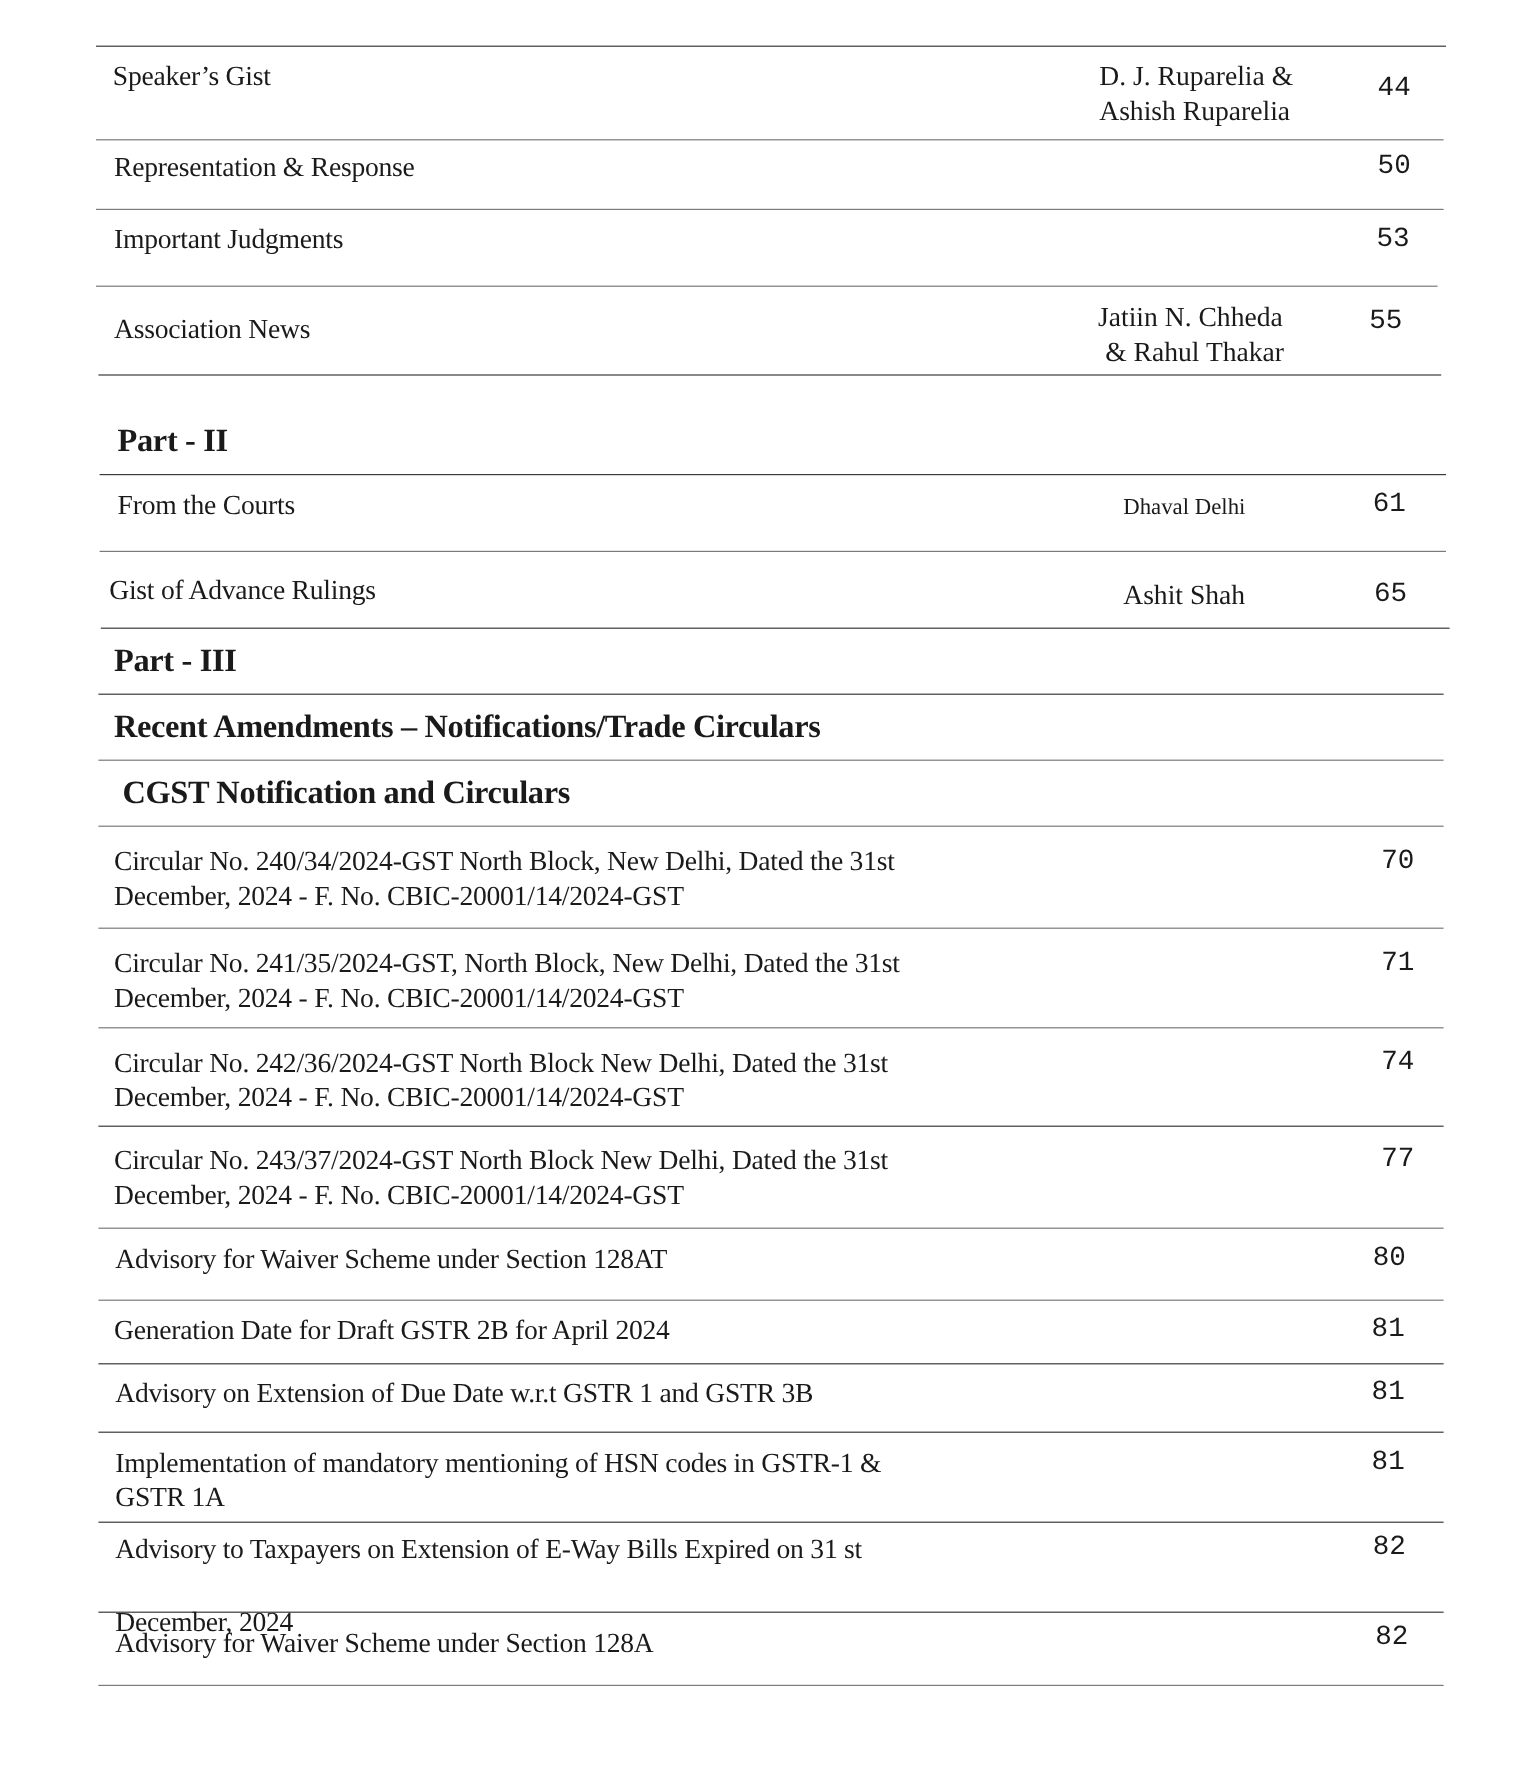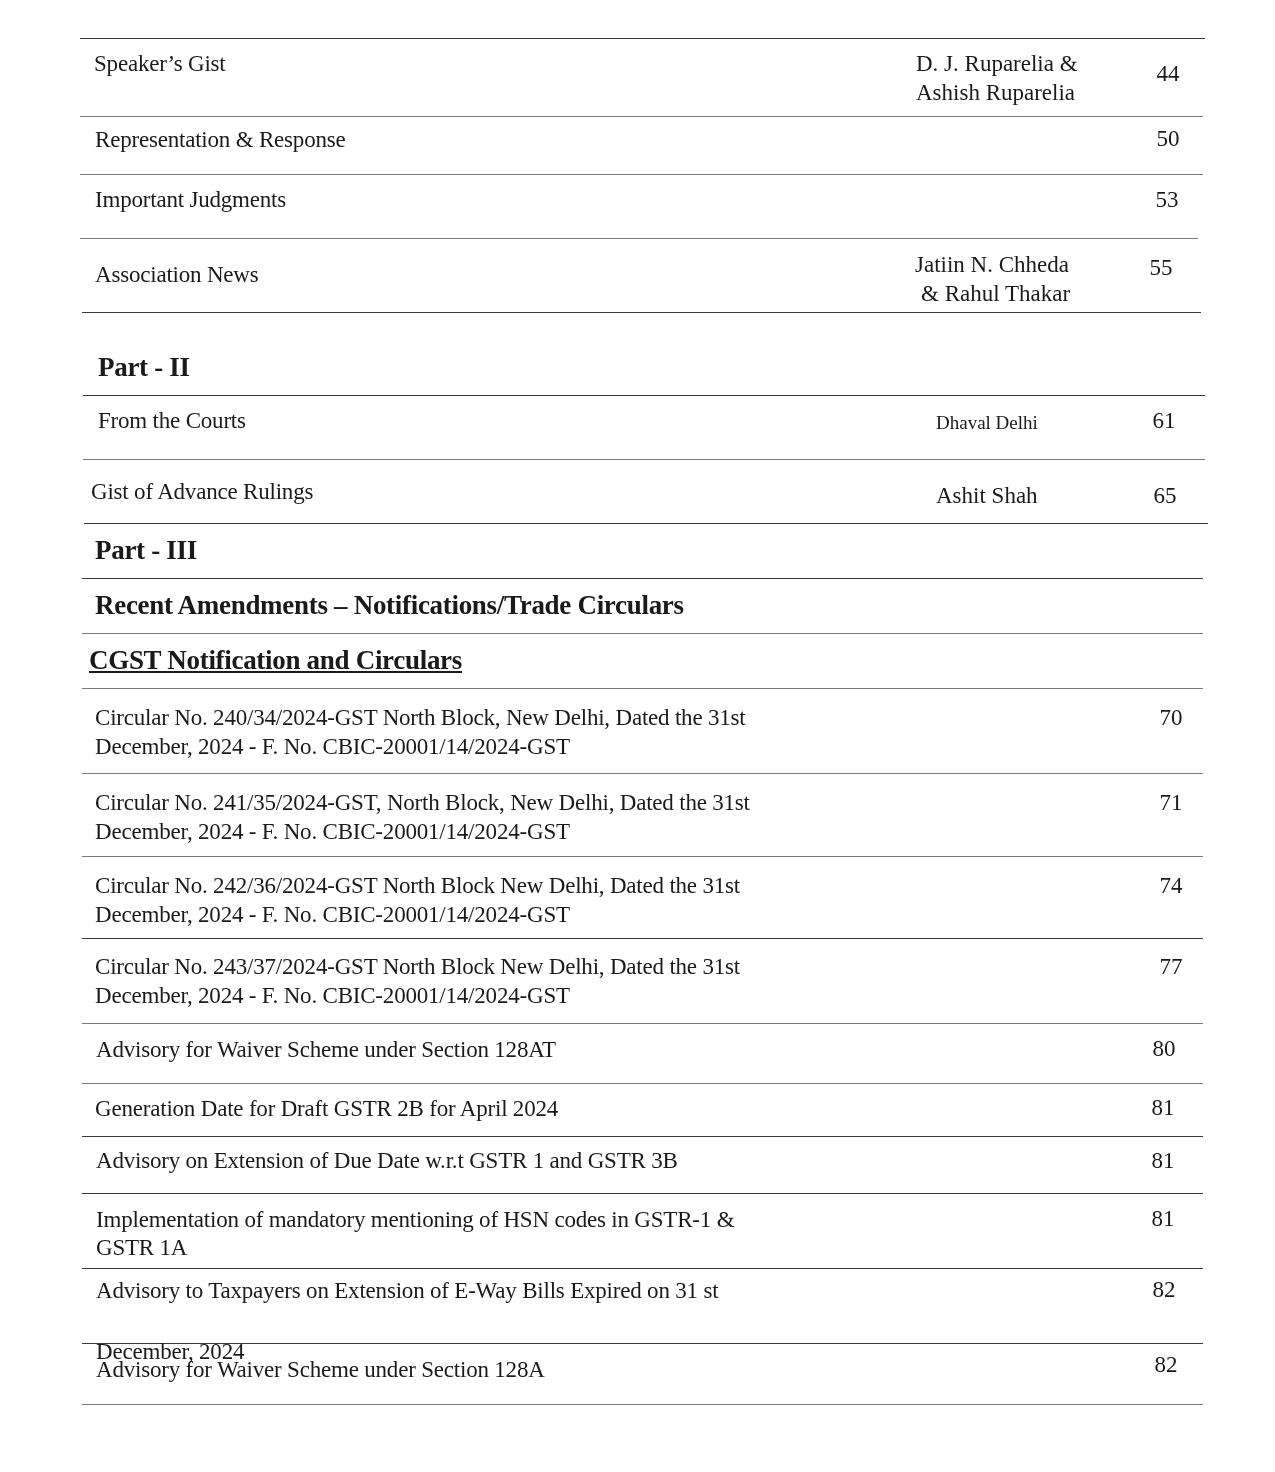--- a/index.html
+++ b/index.html
@@ -2,21 +2,21 @@
 <html><head>
 <meta charset="utf-8">
 <style>
   html, body { margin: 0; padding: 0; background: #ffffff; }
   body { width: 1275px; height: 1472px; position: relative; overflow: hidden;
          font-family: "Liberation Serif", "DejaVu Serif", serif; color: #1a1a1a; }
   .rule { position: absolute; height: 0; border-top: 1.5px solid #3a3a3a; }
   .rule.light { border-top-color: #7a7a7a; }
   .t { position: absolute; font-size: 23px; line-height: 29px; white-space: nowrap; letter-spacing: -0.2px; }
   .h { position: absolute; font-size: 27px; font-weight: bold; white-space: nowrap; letter-spacing: -0.3px; }
-  .pg { position: absolute; font-size: 23px; line-height: 29px; text-align: center; width: 40px; }
+  .pg { position: absolute; font-size: 23px; line-height: 29px; text-align: left; width: 40px; font-family: Liberation Mono, monospace; }
   .au { position: absolute; font-size: 23px; line-height: 29px; white-space: nowrap; margin-left: 41px; }
   .small { font-size: 19px; }
 </style>
 </head>
 <body>
 
 <div class="rule" style="left:80px; top:38px; width:1125px;"></div>
 <div class="rule light" style="left:80px; top:116px; width:1123px;"></div>
 <div class="rule light" style="left:80px; top:174px; width:1123px;"></div>
 <div class="rule light" style="left:80px; top:238px; width:1118px;"></div>
@@ -66,21 +66,21 @@
   <span class="pg" style="left:1144px; top:406px;">61</span>
 </div>
 <div>
   <span class="t" style="left:91px; top:477px;">Gist of Advance Rulings</span>
   <span class="au" style="left:895px; top:481px;">Ashit Shah</span>
   <span class="pg" style="left:1145px; top:481px;">65</span>
 </div>
 
 <span class="h" style="left:95px; top:535px;">Part - III</span>
 <span class="h" style="left:95px; top:590px;">Recent Amendments – Notifications/Trade Circulars</span>
-<span class="h" style="left:89px; top:645px;text-decoration:underline;">CGST Notification and Circulars</span>
+<span class="h" style="left:102px; top:645px;">CGST Notification and Circulars</span>
 
 <div>
   <span class="t" style="left:95px; top:703px;text-align:center;">Circular No. 240/34/2024-GST North Block, New Delhi, Dated the 31st</span>
   <span class="t" style="left:95px; top:732px;">December, 2024 - F. No. CBIC-20001/14/2024-GST</span>
   <span class="pg" style="left:1151px; top:703px;">70</span>
 </div>
 <div>
   <span class="t" style="left:95px; top:788px;">Circular No. 241/35/2024-GST, North Block, New Delhi, Dated the 31st</span>
   <span class="t" style="left:95px; top:817px;">December, 2024 - F. No. CBIC-20001/14/2024-GST</span>
   <span class="pg" style="left:1151px; top:788px;">71</span>

